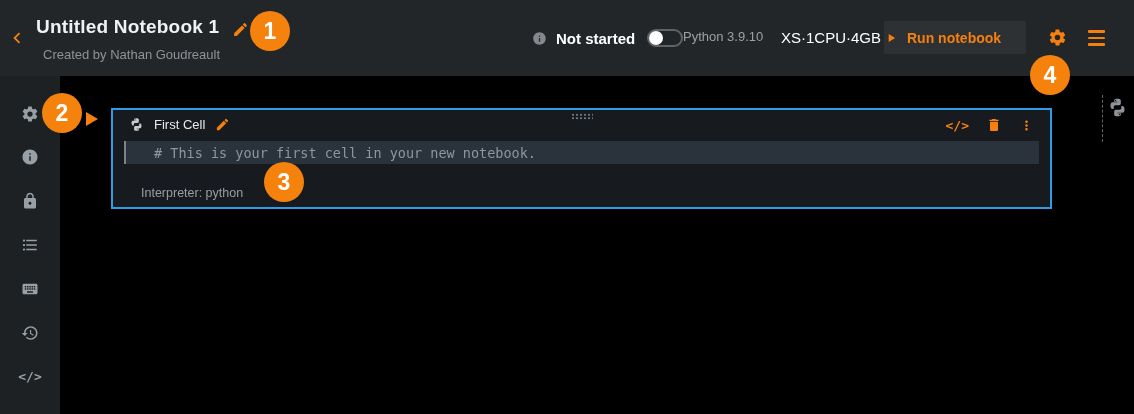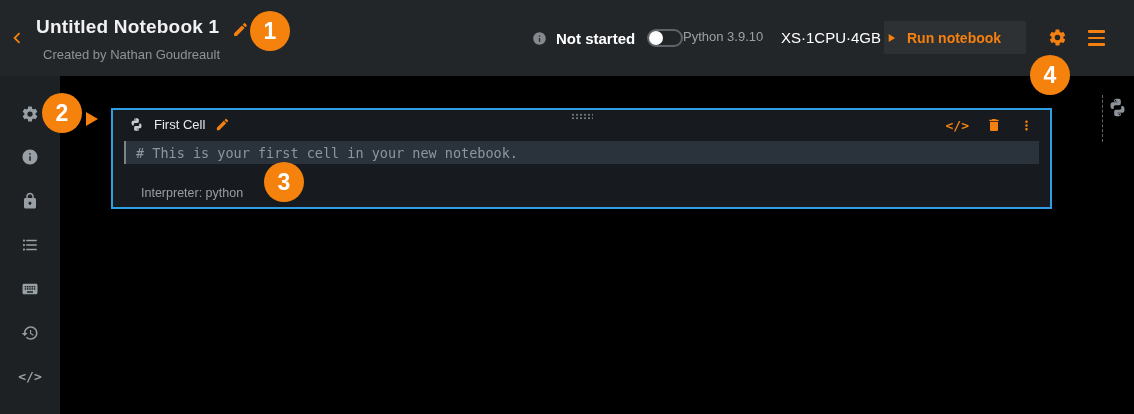--- a/index.html
+++ b/index.html
@@ -49,21 +49,21 @@
   .py-ic { width:15px; height:15px; color:#C7CBCF; }
   .cell-name { font-size:13px; color:#E7E9EB; }
   .cell-edit { width:15px; height:15px; color:#F5800F; cursor:pointer; }
   .cell-actions { position:absolute; right:16px; top:7px; display:flex; align-items:center; gap:17px; }
   .act-code { color:#F5800F; font-family:"DejaVu Sans Mono", monospace; font-size:13px; font-weight:bold; cursor:pointer; }
   .act-trash { width:16px; height:16px; color:#F5800F; cursor:pointer; }
   .act-kebab { width:15px; height:15px; color:#F5800F; cursor:pointer; }
 
   .code-row { position:absolute; left:11px; right:11px; top:31px; height:23px; background:#2A323C;
               border-left:2px solid #7B838B; display:flex; align-items:center; }
-  .code-text { font-family:"DejaVu Sans Mono", monospace; font-size:13.5px; color:#8D969E; padding-left:10px; white-space:pre; }
+  .code-text { font-family:"DejaVu Sans Mono", monospace; font-size:13.5px; color:#8D969E; padding-left:28px; white-space:pre; }
   .interp-text { position:absolute; left:16px; top:76px; font-size:12.5px; color:#989EA4;margin-left:12px; }
 
   .cell-play { position:absolute; left:86px; top:112px; width:0; height:0;
                border-left:12px solid #F5800F; border-top:7px solid transparent; border-bottom:7px solid transparent; cursor:pointer; }
 
   
   .right-panel { position:absolute; left:1102px; top:95px; height:47px; border-left:1px dashed #60666B;
                  padding:2px 0 0 4px; cursor:pointer; }
   .right-panel svg { width:21px; height:21px; color:#8D9399; }
 

